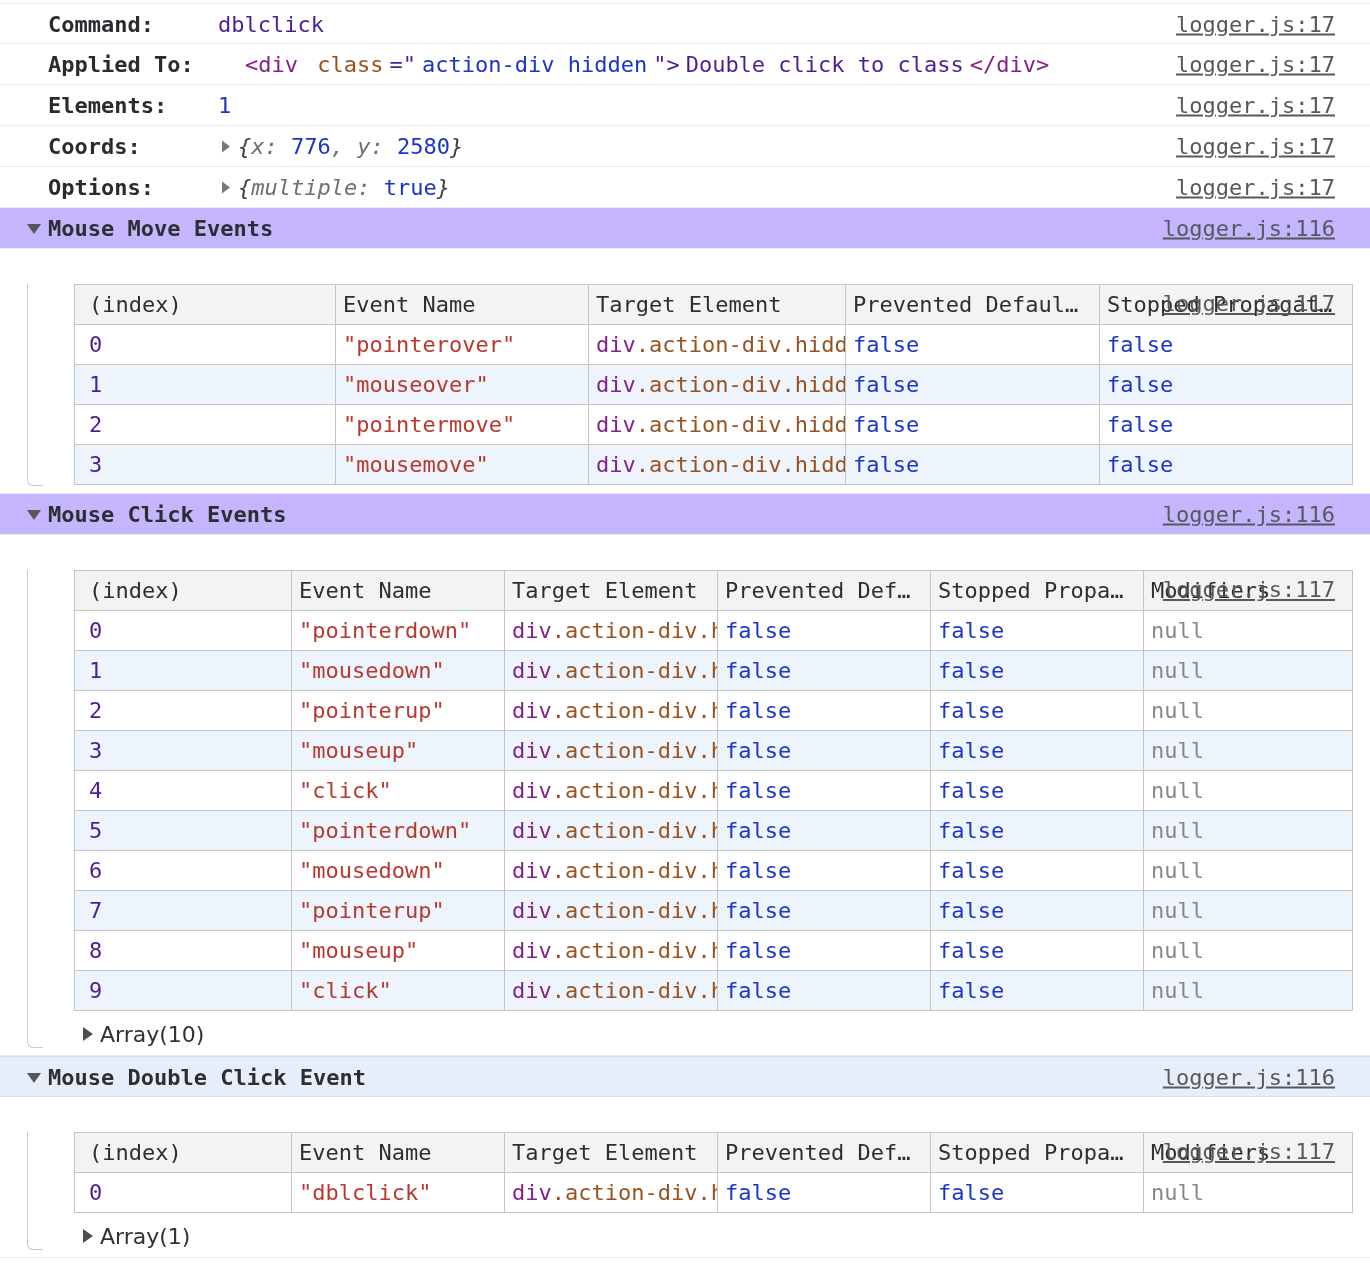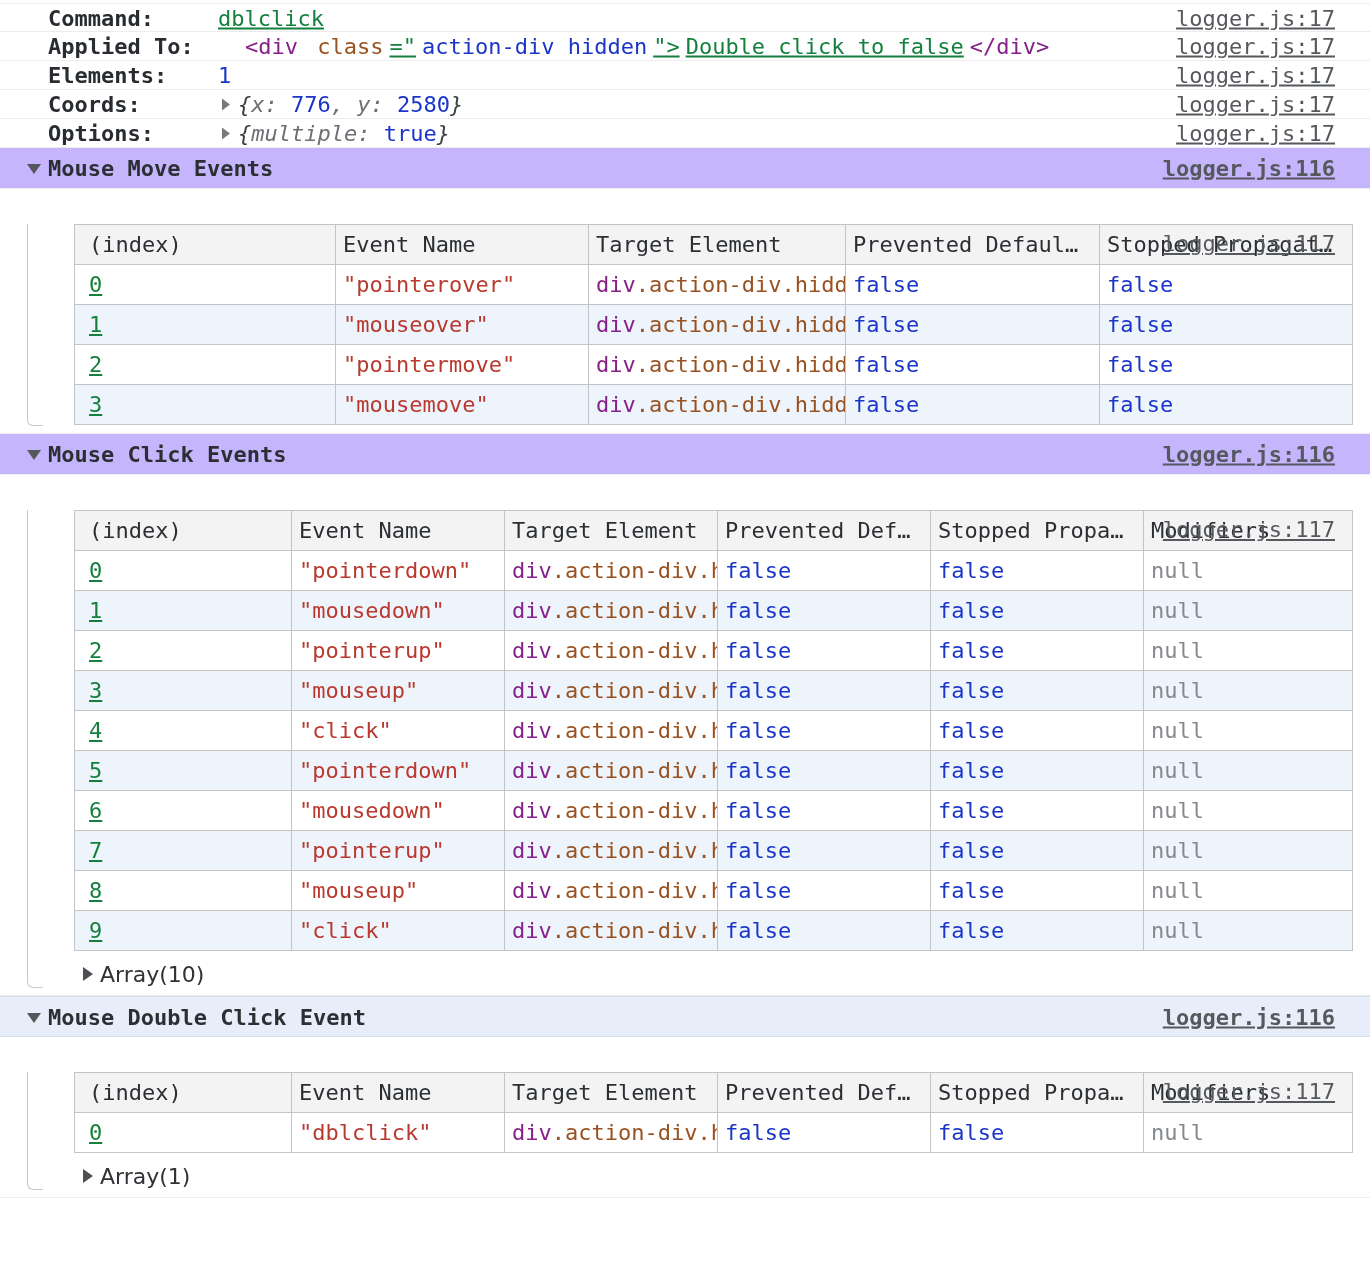--- a/index.html
+++ b/index.html
@@ -3,30 +3,30 @@
 <meta charset="utf-8">
 <style>
   * { box-sizing: border-box; }
   html,body { margin:0; padding:0; }
   body {
     width:1370px; height:1280px; overflow:hidden; background:#fff;
     font-family:"DejaVu Sans Mono", monospace; font-size:22px; color:#303539;
   }
   .console { padding-top:3px; }
   
-  .crow { position:relative; height:29px; border-bottom:1px solid #ececec; background:#fff; }
+  .crow { position:relative; height:41px; border-bottom:1px solid #ececec; background:#fff; }
   .crow:first-child { border-top:1px solid #ececec; }
   .lbl { position:absolute; left:48px; top:50%; transform:translateY(-50%); font-weight:bold; color:#282c30; white-space:pre; }
   .val { position:absolute; top:50%; transform:translateY(-50%); white-space:pre; display:flex; align-items:center; }
   .v218 { left:218px; } .v245 { left:245px;gap:6px; } .v222 { left:222px; }
   .src-link { position:absolute; right:35px; top:50%; transform:translateY(-50%);
     color:#55585c; text-decoration:underline; cursor:pointer; white-space:pre; }
-  .src-link.bold { font-weight:bold; }
-  
-  .c-plain { color:#15803d;text-decoration:underline; }
+  .src-link.bold { font-weight:normal; }
+  
+  .c-plain { color:#4c1d95; }
   .c-tag   { color:#86208a; }
   .c-attr  { color:#99511f; }
   .c-val   { color:#1a35c8; }
   .c-num   { color:#1a35c8; }
   .c-num-i { color:#1a35c8; }
   .c-key   { color:#6c7074; font-style:italic; }
   .c-brace { color:#3c4043; font-style:italic; }
   .c-string{ color:#b9392e; }
   .c-bool  { color:#1a35c8; }
   .c-null  { color:#85898d; }
@@ -62,21 +62,21 @@
 
 <div class="console">
 
   <div class="crow">
     <span class="lbl">Command:</span>
     <span class="val v218"><span class="c-plain">dblclick</span></span>
     <a class="src-link">logger.js:17</a>
   </div>
   <div class="crow">
     <span class="lbl">Applied To:</span>
-    <span class="val v245"><span class="c-tag">&lt;div</span><span class="c-attr"> class</span><span class="c-plain">="</span><span class="c-val">action-div hidden</span><span class="c-plain">"&gt;</span><span class="c-plain">Double click to false</span><span class="c-tag">&lt;/div&gt;</span></span>
+    <span class="val v245"><span class="c-tag">&lt;div</span><span class="c-attr"> class</span><span class="c-plain">="</span><span class="c-val">action-div hidden</span><span class="c-plain">"&gt;</span><span class="c-plain">Double click to class</span><span class="c-tag">&lt;/div&gt;</span></span>
     <a class="src-link">logger.js:17</a>
   </div>
   <div class="crow">
     <span class="lbl">Elements:</span>
     <span class="val v218"><span class="c-num">1</span></span>
     <a class="src-link">logger.js:17</a>
   </div>
   <div class="crow">
     <span class="lbl">Coords:</span>
     <span class="val v222">

